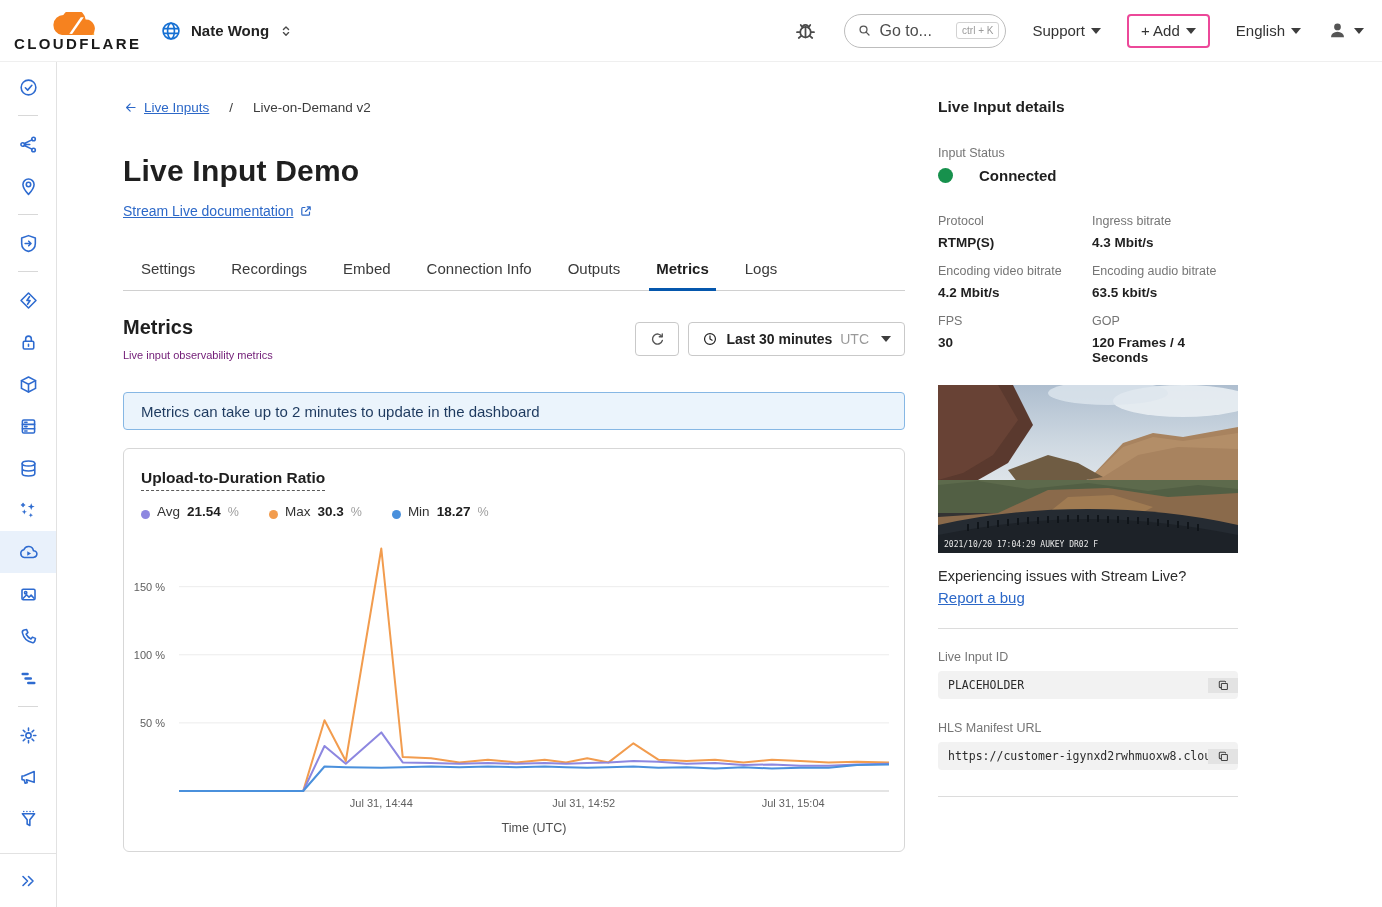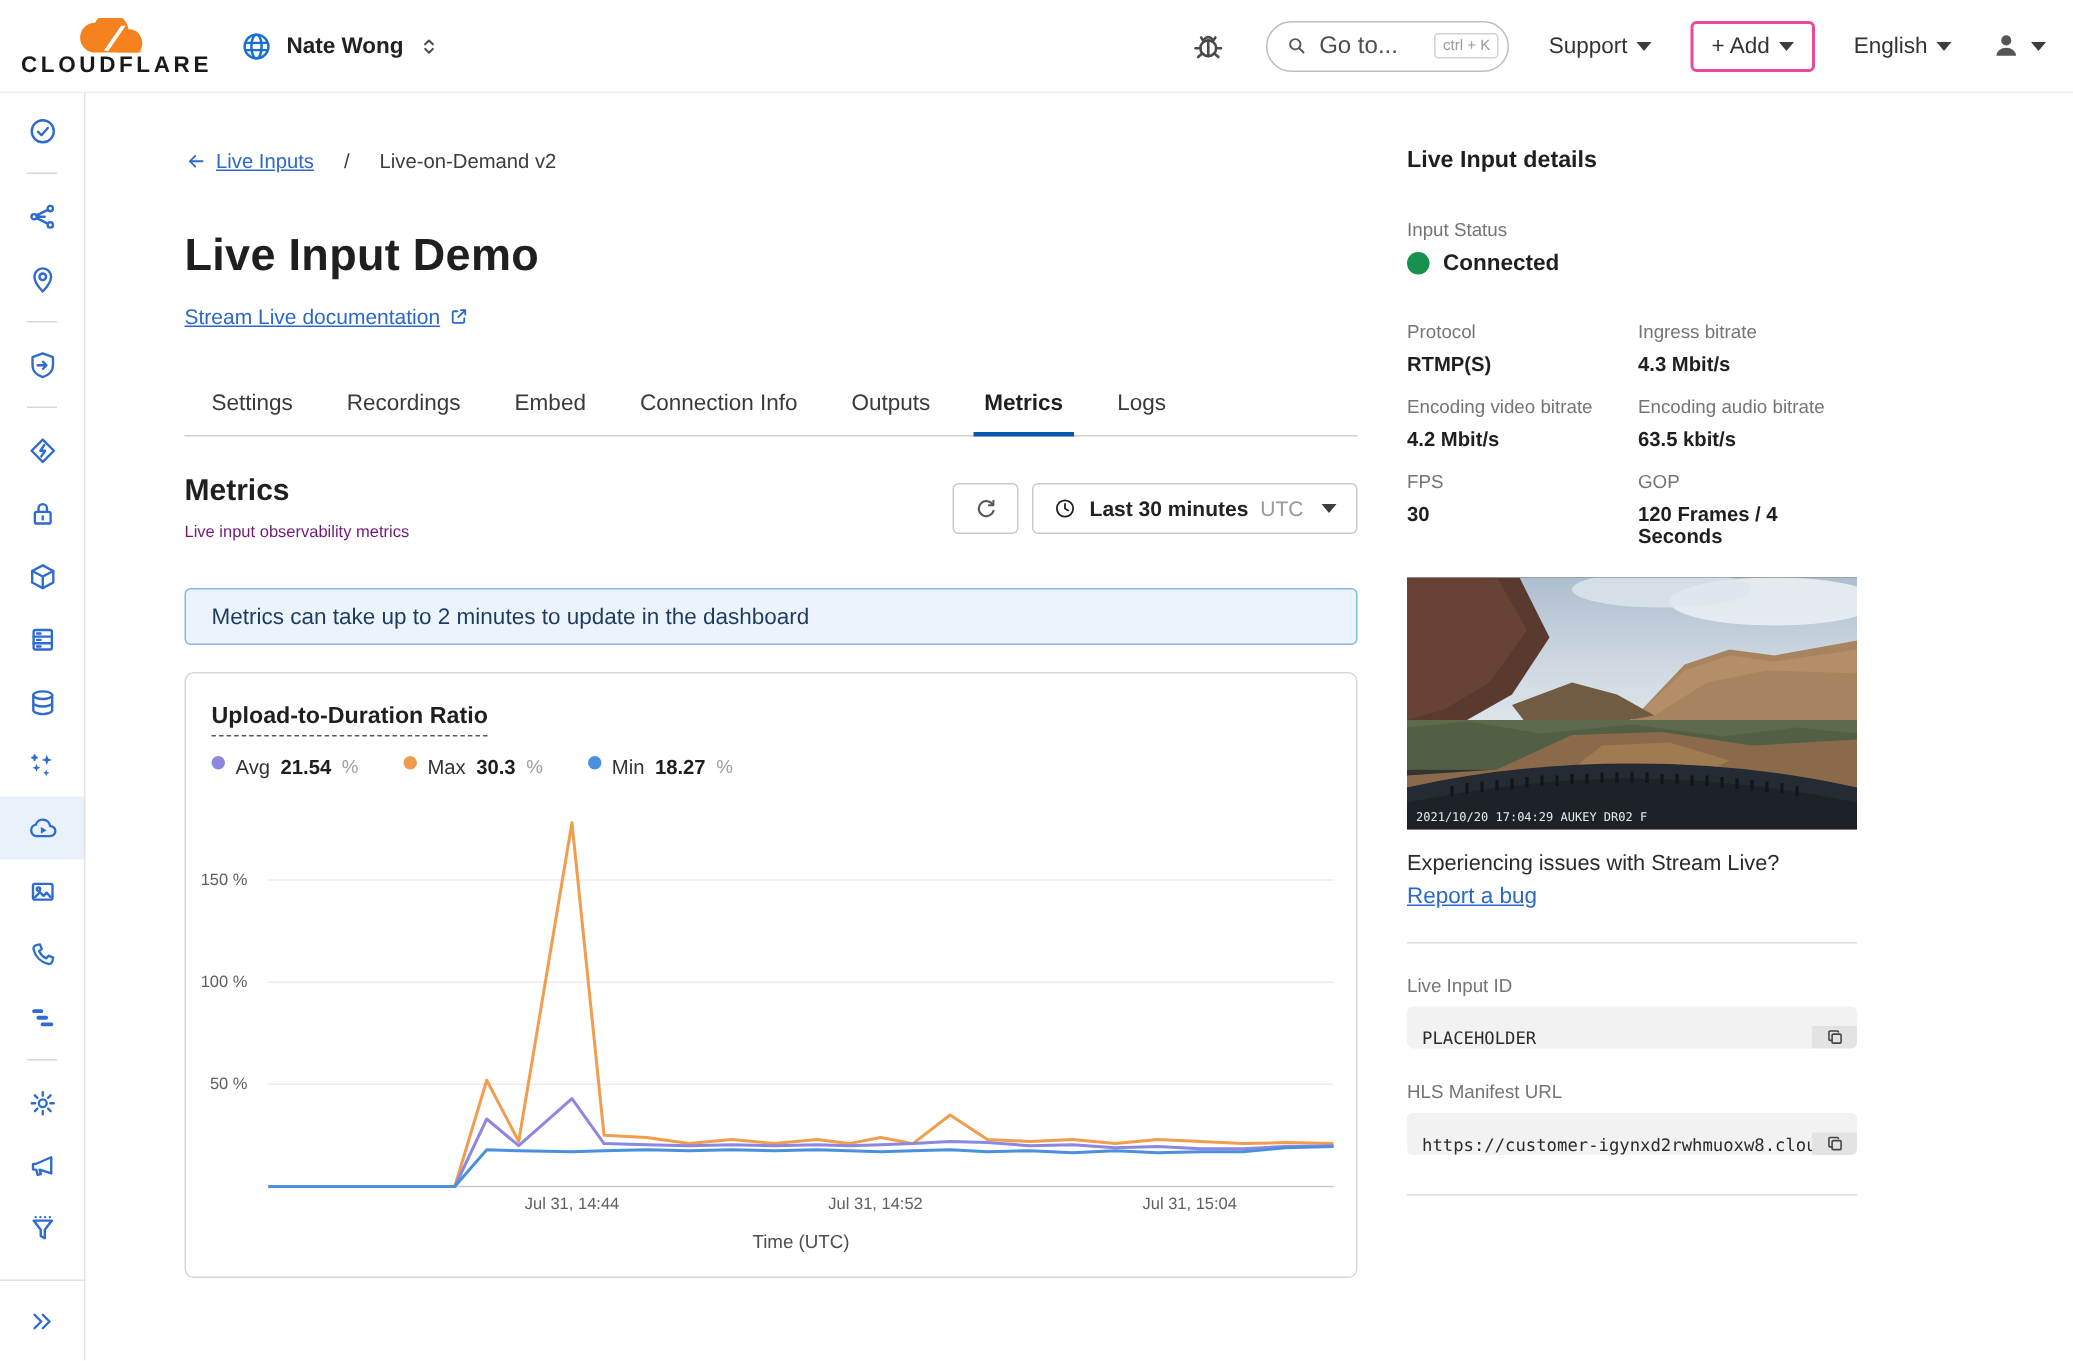--- a/index.html
+++ b/index.html
@@ -52,46 +52,46 @@
   .range-btn { height:34px; border:1px solid #c9c9c9; border-radius:4px; background:#fff; display:flex; align-items:center; gap:8px; padding:0 13px; cursor:pointer; }
   .range-btn .rb-main { font-size:14px; font-weight:bold; color:#222; }
   .range-btn .rb-tz { font-size:14px; color:#9a9a9a; }
   .range-btn .caret { margin-left:4px; }
 
   .banner { position:absolute; top:330px; left:0; width:782px; height:38px; background:#ebf4fc; border:1px solid #86b7e4; border-radius:4px; display:flex; align-items:center; padding:0 17px; font-size:15px; color:#1e3a5f; }
 
   .card { position:absolute; top:386px; left:0; width:782px; height:404px; border:1px solid #d7d7d7; border-radius:6px; background:#fff; }
   .chart-title { position:absolute; top:20px; left:17px; font-size:15.5px; font-weight:bold; color:#1f1f1f; border-bottom:1.5px dashed #5a5a5a; padding-bottom:3px; }
   .legend { position:absolute; top:55px; left:17px; display:flex; gap:30px; align-items:center; }
-  .lg-item { display:flex; align-items:flex-start; gap:7px; font-size:13.5px; color:#333; }
+  .lg-item { display:flex; align-items:flex-end; gap:7px; font-size:13.5px; color:#333; }
   .lg-dot { width:9px; height:9px; border-radius:50%; display:inline-block; }
   .lg-val { font-weight:bold; color:#1f1f1f; }
   .lg-unit { color:#9e9e9e; font-size:12.5px; }
   .plot-wrap { position:absolute; top:90px; left:55px; width:710px; height:252px; }
   .plot-wrap svg { position:absolute; top:0; left:0; overflow:visible; }
   .y-labels { position:absolute; top:90px; left:0; width:48px; height:252px; }
   .y-labels span { position:absolute; right:7px; font-size:11px; color:#606060; white-space:nowrap; }
   .x-labels { position:absolute; top:348px; left:55px; width:710px; height:16px; }
   .x-labels span { position:absolute; width:100px; margin-left:-50px; text-align:center; font-size:11px; color:#606060; white-space:nowrap; }
   .xlabel { position:absolute; top:372px; left:55px; width:710px; text-align:center; font-size:12.5px; color:#4d4d4d; }
 
   
   .panel { position:absolute; left:881px; top:36px; width:300px; }
   .panel h3 { font-size:15.5px; font-weight:bold; color:#1f1f1f; margin-bottom:30px; }
   .lbl { font-size:12.5px; color:#757575; margin-bottom:7px; }
-  .status-row { display:flex; align-items:center; gap:9px; margin-bottom:30px; }
+  .status-row { display:flex; align-items:center; gap:26px; margin-bottom:30px; }
   .status-dot { width:15px; height:15px; border-radius:50%; }
   .status-txt { font-size:15px; font-weight:bold; color:#1f1f1f; }
   .dgrid { display:grid; grid-template-columns:1fr 1fr; row-gap:14px; column-gap:8px; }
   .dgrid .val { font-size:13.5px; font-weight:bold; color:#1f1f1f; }
   .thumb { margin-top:20px; width:300px; height:168px; background:#333; position:relative; overflow:hidden; }
   .issues { margin-top:15px; font-size:14.5px; color:#2b2b2b; }
   .report { margin-top:5px; font-size:15px; color:#2c68c8; text-decoration:underline; display:inline-block; cursor:pointer; }
   .hr { border:none; border-top:1px solid #dcdcdc; margin:21px 0; }
-  .copy-field { display:flex; height:28px; width:300px; border-radius:4px; overflow:hidden; background:#f2f2f2; align-items:flex-end; margin-bottom:22px; }
+  .copy-field { display:flex; height:28px; width:300px; border-radius:4px; overflow:hidden; background:#f2f2f2; align-items:center; margin-bottom:22px; }
   .copy-field code { flex:1; font-family:"DejaVu Sans Mono","Liberation Mono",monospace; font-size:11.5px; color:#2b2b2b; display:flex; align-items:center; padding:0 8px 0 10px; white-space:nowrap; overflow:hidden; }
   .copy-btn { width:30px; background:#e3e3e3; display:flex; align-items:center; justify-content:center; cursor:pointer; color:#444; border:none; }
 </style>
 </head>
 <body>
 
 <div class="canvas">
 
   <div class="header">
     <div class="logo">

